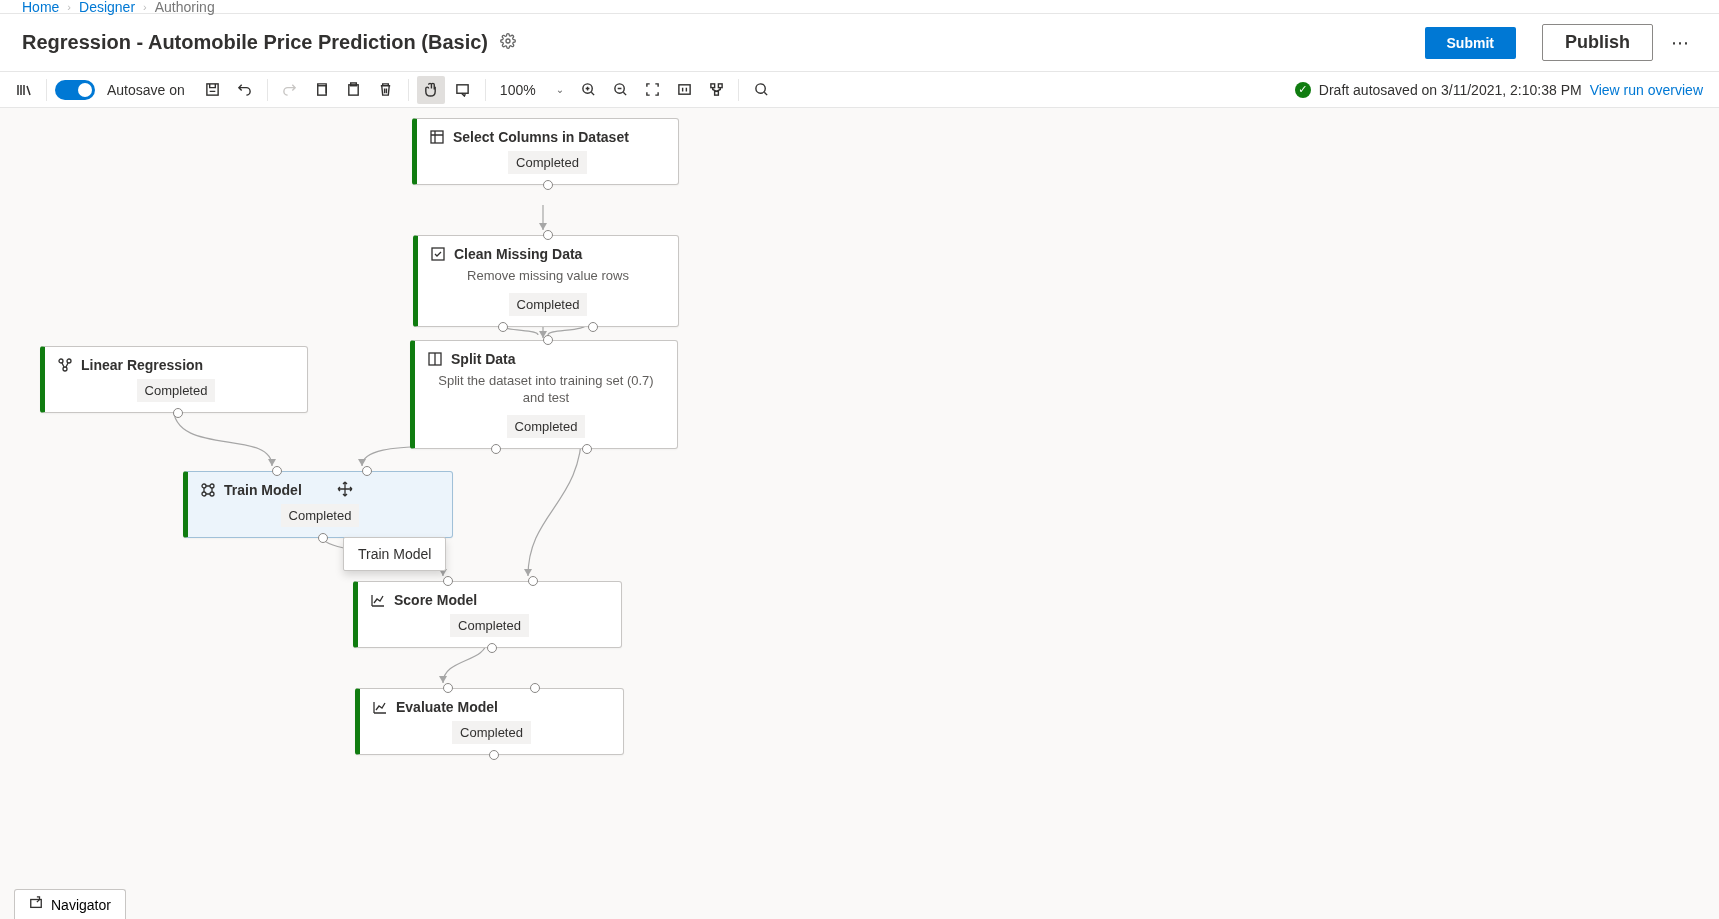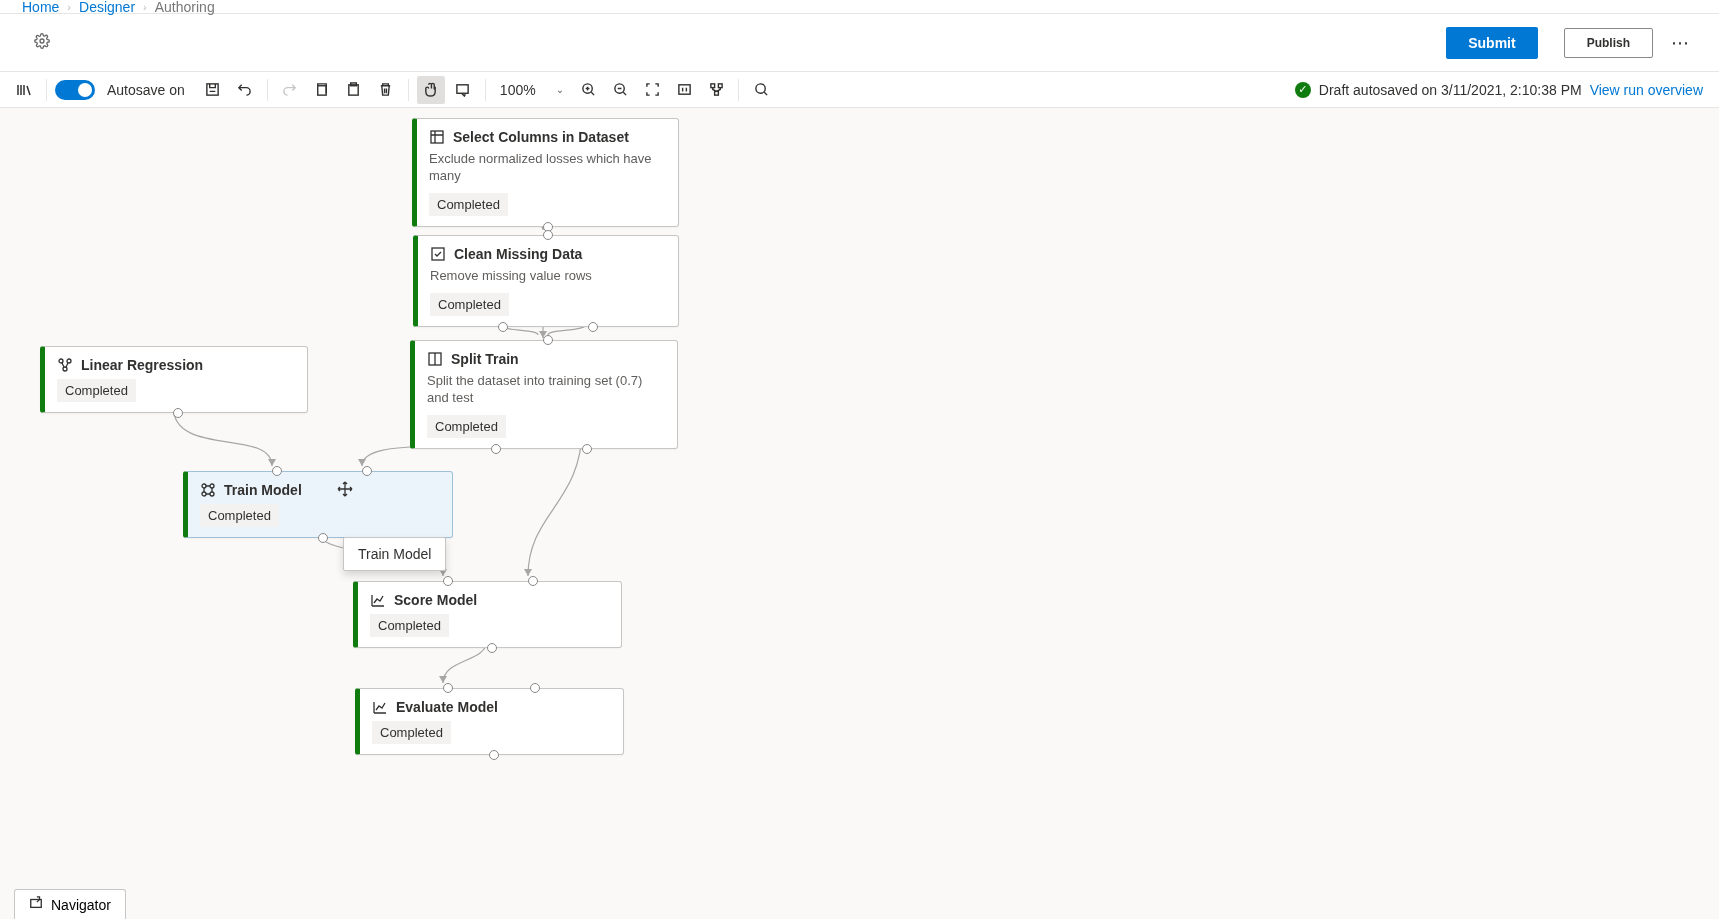--- a/index.html
+++ b/index.html
@@ -9,39 +9,39 @@
 .breadcrumb { height: 14px; display: flex; align-items: center; gap: 8px; padding: 0 22px; font-size: 14px; color: #777; border-bottom: 1px solid #e6e6e6; }
 .breadcrumb .bc-link { color: #0078d4; }
 .breadcrumb .bc-sep { color: #bbb; font-size: 11px; }
 
 
 .header { height: 58px; display: flex; align-items: center; padding: 0 22px; border-bottom: 1px solid #e6e6e6; }
 .header .title { font-size: 20px; font-weight: 600; color: #323130; }
 .header .gear { margin-left: 12px; color: #666; font-size: 16px; }
 .header .spacer { flex: 1; }
 .header .btn-primary { background: #0078d4; color: #fff; border: none; padding: 8px 22px; font-size: 14px; font-weight: 600; border-radius: 2px; margin-right: 26px; cursor: pointer; }
-.header .btn-secondary { background: #fff; color: #323130; border: 1px solid #8a8886; padding: 7px 22px; font-size: 12px; font-weight: 600; border-radius: 2px; margin-right: 12px; cursor: pointer; }
+.header .btn-secondary { background: #fff; color: #323130; border: 1px solid #8a8886; padding: 7px 22px; font-size: 18px; font-weight: 600; border-radius: 2px; margin-right: 12px; cursor: pointer; }
 .header .btn-more { background: transparent; border: none; font-size: 18px; color: #323130; letter-spacing: 2px; cursor: pointer; padding: 4px 6px; }
 
 
 .toolbar { height: 36px; display: flex; padding: 0 10px; border-bottom: 1px solid #e6e6e6; font-size: 14px; color: #323130; justify-content: space-between; }
 .toolbar .tb-left { display: flex; align-items: center; gap: 4px; }
 .toolbar .tb-btn { width: 28px; height: 28px; display: flex; align-items: center; justify-content: center; border-radius: 2px; cursor: pointer; }
 .toolbar .tb-btn.active { background: #e1dfdd; }
 .toolbar .tb-sep { width: 1px; height: 22px; background: #e6e6e6; margin: 0 4px; }
 .toolbar .toggle { width: 40px; height: 20px; border-radius: 10px; background: #0078d4; position: relative; cursor: pointer; }
 .toolbar .toggle::after { content: ""; position: absolute; width: 14px; height: 14px; background: #fff; border-radius: 50%; top: 3px; right: 3px; }
 .toolbar .autosave-label { margin: 0 10px 0 8px; }
 .toolbar .zoom { margin: 0 6px; display: flex; align-items: center; gap: 16px; }
 .toolbar .tb-right { display: flex; align-items: center; gap: 8px; padding-right: 6px; }
 .toolbar .status-dot { width: 16px; height: 16px; border-radius: 50%; background: #107c10; display: flex; align-items: center; justify-content: center; color: #fff; font-size: 11px; }
 .toolbar .overview-link { color: #0078d4; cursor: pointer; }
 
 
-.canvas { position: relative; width: 100%; height: calc(919px - 14px - 58px - 36px); background: #faf9f8; }
+.canvas { position: relative; width: 100%; height: calc(919px - 14px - 58px - 36px); background: #faf9f8; text-align: center; }
 
 .node { position: absolute; background: #fff; border: 1px solid #c8c6c4; border-left: 5px solid #107c10; border-radius: 3px; padding: 10px 12px 10px 12px; box-shadow: 0 1px 2px rgba(0,0,0,0.04); }
 .node.selected { background: #ecf4fb; border-color: #a0c0d8; border-left-color: #107c10; }
 .node .n-head { display: flex; align-items: center; gap: 8px; margin-bottom: 6px; }
 .node .n-icon { width: 16px; height: 16px; }
 .node .n-title { font-size: 14px; font-weight: 600; color: #323130; }
 .node .n-desc { font-size: 13px; color: #605e5c; margin-bottom: 8px; line-height: 1.3; }
 .node .n-status { display: inline-block; font-size: 13px; color: #323130; background: #f3f2f1; padding: 4px 8px; border-radius: 0; }
 
 .port { position: absolute; width: 10px; height: 10px; background: #fff; border: 1px solid #8a8886; border-radius: 50%; }
@@ -60,20 +60,21 @@
 
 <div class="breadcrumb">
   <span class="bc-link">Home</span>
   <span class="bc-sep">›</span>
   <span class="bc-link">Designer</span>
   <span class="bc-sep">›</span>
   <span>Authoring</span>
 </div>
 
 <div class="header">
+  <span class="title">Regression - Automobile Price Prediction (Basic)</span>
   <span class="gear">
     <svg width="16" height="16" viewBox="0 0 24 24" fill="none" stroke="#666" stroke-width="2">
         <circle cx="12" cy="12" r="3"></circle>
         <path d="M19.4 15a1.7 1.7 0 0 0 .3 1.8l.1.1a2 2 0 1 1-2.8 2.8l-.1-.1a1.7 1.7 0 0 0-1.8-.3 1.7 1.7 0 0 0-1 1.5V21a2 2 0 1 1-4 0v-.1a1.7 1.7 0 0 0-1-1.5 1.7 1.7 0 0 0-1.8.3l-.1.1a2 2 0 1 1-2.8-2.8l.1-.1a1.7 1.7 0 0 0 .3-1.8 1.7 1.7 0 0 0-1.5-1H3a2 2 0 1 1 0-4h.1a1.7 1.7 0 0 0 1.5-1 1.7 1.7 0 0 0-.3-1.8l-.1-.1a2 2 0 1 1 2.8-2.8l.1.1a1.7 1.7 0 0 0 1.8.3 1.7 1.7 0 0 0 1-1.5V3a2 2 0 1 1 4 0v.1a1.7 1.7 0 0 0 1 1.5 1.7 1.7 0 0 0 1.8-.3l.1-.1a2 2 0 1 1 2.8 2.8l-.1.1a1.7 1.7 0 0 0-.3 1.8 1.7 1.7 0 0 0 1.5 1H21a2 2 0 1 1 0 4h-.1a1.7 1.7 0 0 0-1.5 1z"></path>
       </svg>
   </span>
   <span class="spacer"></span>
   <button class="btn-primary">Submit</button>
   <button class="btn-secondary">Publish</button>
   <button class="btn-more">⋯</button>
@@ -208,21 +209,20 @@
   </svg>
 
   <div class="node" style="left:412px;top:10px;width:267px">
     <div class="n-head">
         <span class="n-icon"><svg width="16" height="16" viewBox="0 0 16 16" stroke="#323130" fill="none" stroke-width="1.3">
             <rect x="2" y="2" width="12" height="12"></rect>
             <path d="M6 2v12M2 6h12"></path>
           </svg></span>
         <span class="n-title">Select Columns in Dataset</span>
       </div>
-    <div class="n-desc">Exclude normalized losses which have many</div>
     <span class="n-status">Completed</span>
     <div class="port" style="left:126px;bottom:-6px"></div>
   </div>
 
   <div class="node" style="left:413px;top:127px;width:266px">
     <div class="port" style="left:125px;top:-6px"></div>
     <div class="n-head">
         <span class="n-icon"><svg width="16" height="16" viewBox="0 0 16 16" stroke="#323130" fill="none" stroke-width="1.3">
             <rect x="2" y="2" width="12" height="12"></rect>
             <path d="M5 8l2 2 4-4"></path>
@@ -235,21 +235,21 @@
     <div class="port" style="left:170px;bottom:-6px"></div>
   </div>
 
   <div class="node" style="left:410px;top:232px;width:268px">
     <div class="port" style="left:128px;top:-6px"></div>
     <div class="n-head">
         <span class="n-icon"><svg width="16" height="16" viewBox="0 0 16 16" stroke="#323130" fill="none" stroke-width="1.3">
             <rect x="2" y="2" width="12" height="12"></rect>
             <path d="M8 2v12"></path>
           </svg></span>
-        <span class="n-title">Split Train</span>
+        <span class="n-title">Split Data</span>
       </div>
     <div class="n-desc">Split the dataset into training set (0.7) and test</div>
     <span class="n-status">Completed</span>
     <div class="port" style="left:76px;bottom:-6px"></div>
     <div class="port" style="left:167px;bottom:-6px"></div>
   </div>
 
   <div class="node" style="left:40px;top:238px;width:268px">
     <div class="n-head">
         <span class="n-icon"><svg width="16" height="16" viewBox="0 0 16 16" stroke="#323130" fill="none" stroke-width="1.3">

